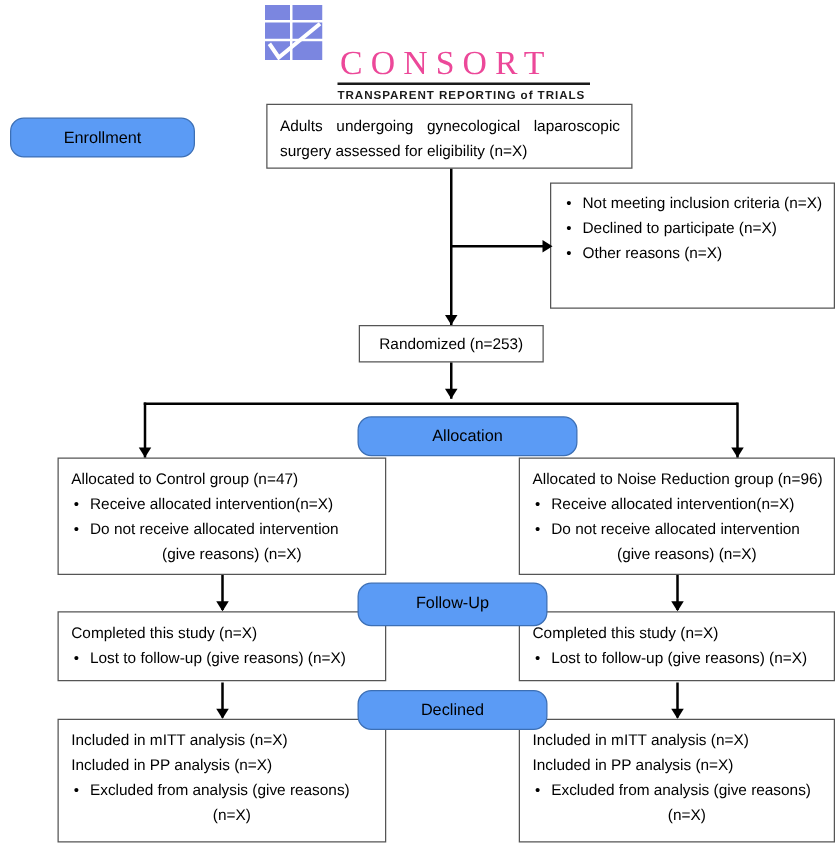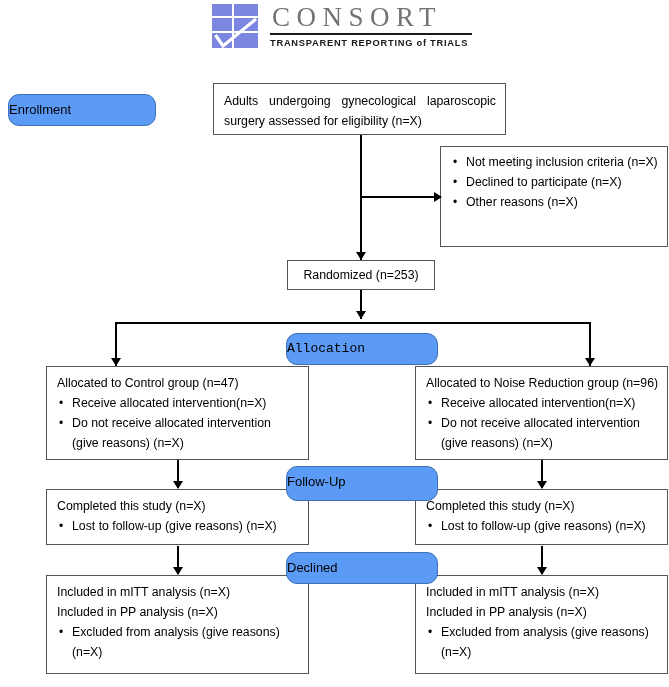--- a/index.html
+++ b/index.html
@@ -37,23 +37,24 @@
   .logo-text {
     position: absolute;
     left: 58px;
     top: 0px;
     width: 204px;
   }
   .logo-consort {
     font-family: "Liberation Serif", serif;
     font-size: 27px;
     letter-spacing: 6.5px;
-    color: #737373;
+    color: #ec4899;
     line-height: 30px;
     padding-left: 2px;
+    margin-top: 33px;
   }
   .logo-rule {
     width: 202px;
     height: 2px;
     background: #1a1a1a;
     margin-top: 1px;
   }
   .logo-tag {
     font-family: "Liberation Sans", sans-serif;
     font-size: 9.3px;
@@ -97,32 +98,33 @@
   ul.blist li::before {
     content: "\2022";
     position: absolute;
     left: 2px;
     top: 0;
     font-size: 12px;
   }
   ul.blist li .cont {
     display: block;
     padding-left: 0px;
+    text-align: center;
   }
 
   
   .pill {
     position: absolute;
     box-sizing: border-box;
     background: #5B9BF5;
     border: 1px solid #3c6fb5;
     border-radius: 11px;
     color: #000000;
     font-size: 13px;
-    text-align: left;
+    text-align: center;
     line-height: 30px;
     z-index: 5;
   }
 
   
   .ln {
     position: absolute;
     background: #000000;
     z-index: 1;
   }
@@ -162,21 +164,21 @@
     </svg>
     <div class="logo-text">
       <div class="logo-consort">CONSORT</div>
       <div class="logo-rule"></div>
       <div class="logo-tag">TRANSPARENT REPORTING of TRIALS</div>
     </div>
   </div>
 
   <div class="pill" style="left:8px; top:94px; width:148px; height:32px;">Enrollment</div>
 
-  <div class="pill" style="left:286px; top:333px; width:152px; height:32px;font-family:Liberation Mono, monospace;">Allocation</div>
+  <div class="pill" style="left:286px; top:333px; width:176px; height:32px;">Allocation</div>
 
   <div class="pill" style="left:286px; top:466px; width:152px; height:35px;">Follow-Up</div>
 
   <div class="pill" style="left:286px; top:552px; width:152px; height:32px;">Declined</div>
 
   <div class="ln vl" style="left:360px; top:135px; height:125px;"></div>
 
   <div class="ln hl" style="left:360px; top:196px; width:76px;"></div>
   <div class="arrow-r" style="left:434px; top:192px;"></div>
   <div class="arrow-d" style="left:356px; top:252px;"></div>

